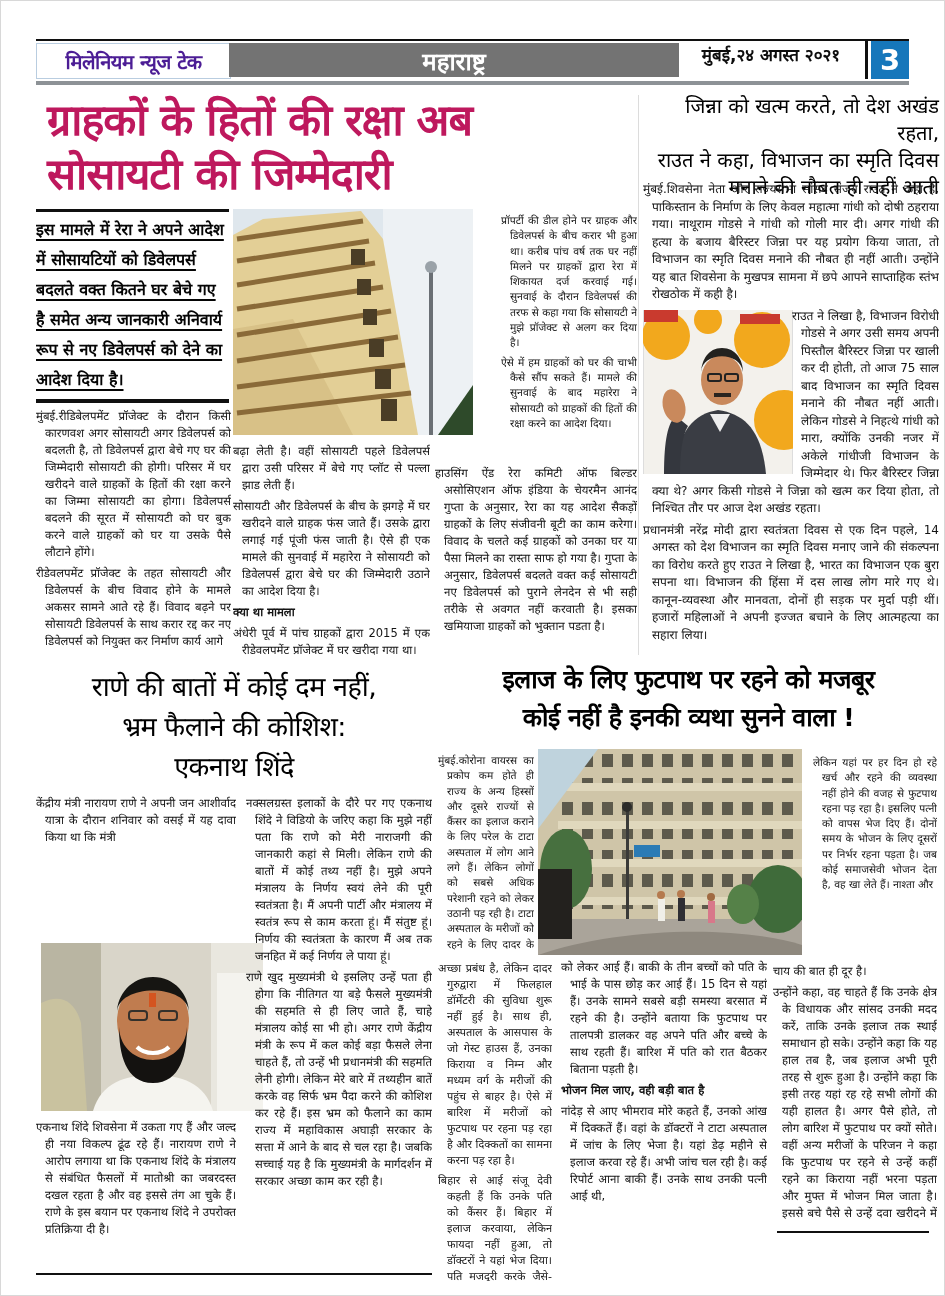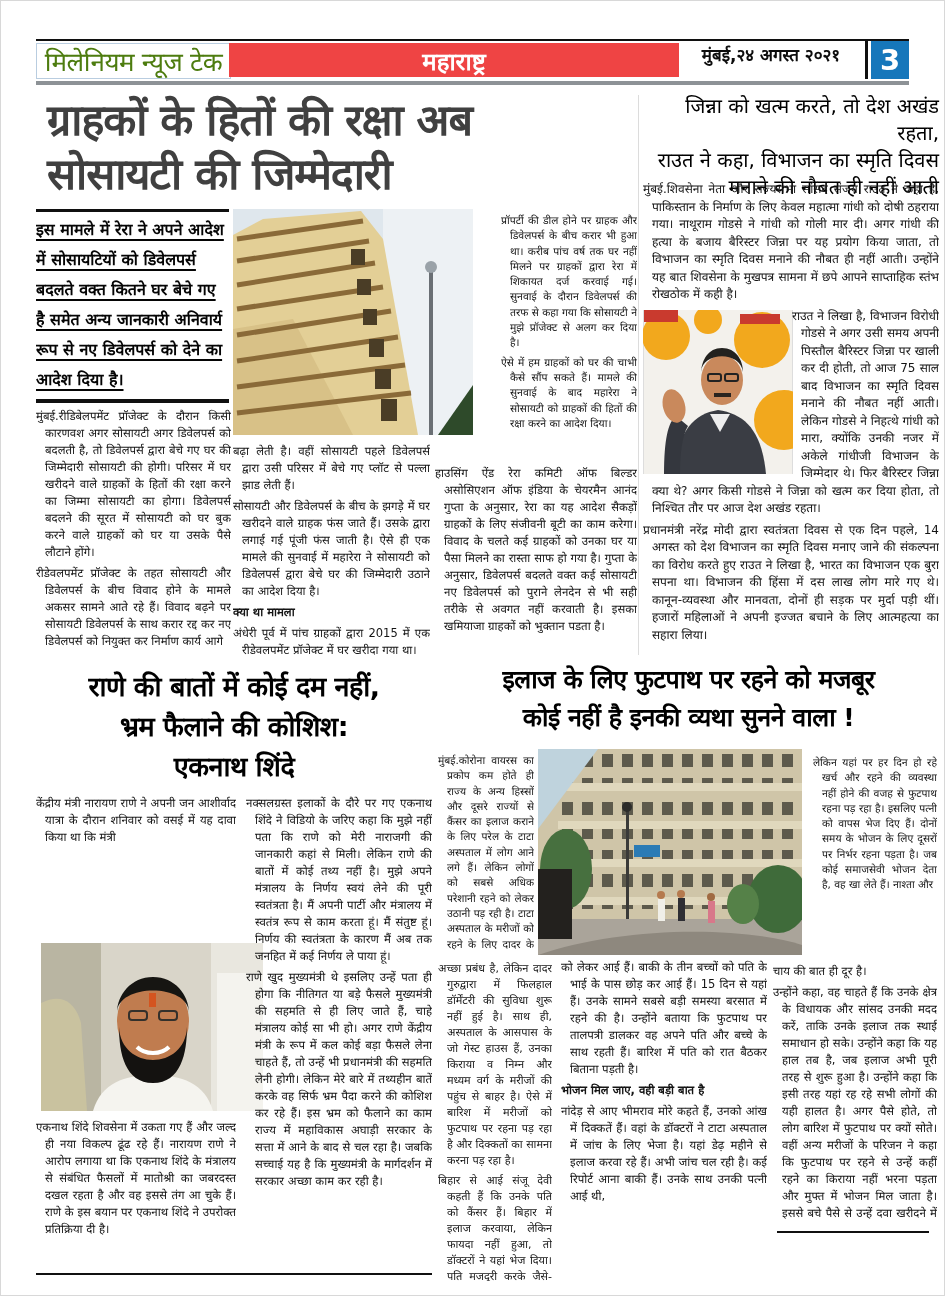--- a/index.html
+++ b/index.html
@@ -4,34 +4,34 @@
 <style>
   html,body{margin:0;padding:0;background:#ececec;}
   .page{position:relative;width:945px;height:1296px;margin:0 auto;background:#ffffff;
         font-family:"DejaVu Sans","Liberation Sans",sans-serif;color:#161616;
         overflow:hidden;box-sizing:border-box;border:1px solid #d8d8d8;}
   .abs{position:absolute;}
   
   .mh-topline{left:35px;top:38px;width:873px;height:2px;background:#101010;}
   .mh-brand{left:35px;top:42px;width:193px;height:34px;border:1px solid #b9cde0;
             display:flex;align-items:center;justify-content:center;}
-  .mh-brand span{color:#4d7c0f;font-weight:400;font-size:26px;letter-spacing:-.5px;}
-  .mh-band{left:228px;top:42px;width:450px;height:34px;background:#ef4444;
+  .mh-brand span{color:#4c1d95;font-weight:700;font-size:20px;letter-spacing:-.5px;}
+  .mh-band{left:228px;top:42px;width:450px;height:34px;background:#737373;
            display:flex;align-items:center;justify-content:center;}
   .mh-band span{color:#fff;font-weight:800;font-size:24px;}
   .mh-date{left:680px;top:42px;width:180px;height:34px;display:flex;justify-content:center;}
   .mh-date span{font-weight:700;font-size:17px;color:#0d0d0d;}
   .mh-div{left:864px;top:40px;width:3px;height:38px;background:#101010;}
   .mh-num{left:870px;top:40px;width:38px;height:38px;background:#1677bb;display:flex;align-items:center;justify-content:center;}
   .mh-num span{color:#fff;font-weight:800;font-size:29px;}
   .mh-rule{left:35px;top:80px;width:873px;height:4px;background:#8d9296;}
   
-  .hl1{left:46px;top:92px;width:588px;font-weight:800;font-size:43px;line-height:54px;color:#404040;letter-spacing:-1px;}
+  .hl1{left:46px;top:92px;width:588px;font-weight:800;font-size:43px;line-height:54px;color:#be185d;letter-spacing:-1px;}
   .hl2{left:642px;top:92px;width:296px;text-align:right;font-weight:400;font-size:20px;line-height:27px;color:#000;}
-  .hl3{left:35px;top:666px;width:396px;text-align:center;font-weight:700;font-size:27px;line-height:40px;color:#000;letter-spacing:-.5px;}
+  .hl3{left:35px;top:666px;width:396px;text-align:center;font-weight:400;font-size:27px;line-height:40px;color:#000;letter-spacing:-.5px;}
   .hl4{left:437px;top:660px;width:501px;text-align:center;font-weight:800;font-size:25px;line-height:38px;color:#000;letter-spacing:-.5px;}
   
   .jt{font-size:11.5px;line-height:17px;text-align:justify;overflow:hidden;color:#141414;}
   .jt p{margin:0 0 4px 0;text-indent:-9px;padding-left:9px;}
   .jt .sub{font-weight:800;text-indent:0;padding-left:0;text-align:left;}
   .sm{font-size:10.5px;line-height:15.3px;}
   .intro{left:35px;top:214px;width:193px;height:181px;overflow:hidden;
          font-weight:800;font-size:16px;line-height:30px;color:#050505;
          text-decoration:underline;text-decoration-thickness:1.5px;text-underline-offset:4px;}
   .rule{background:#101010;}

